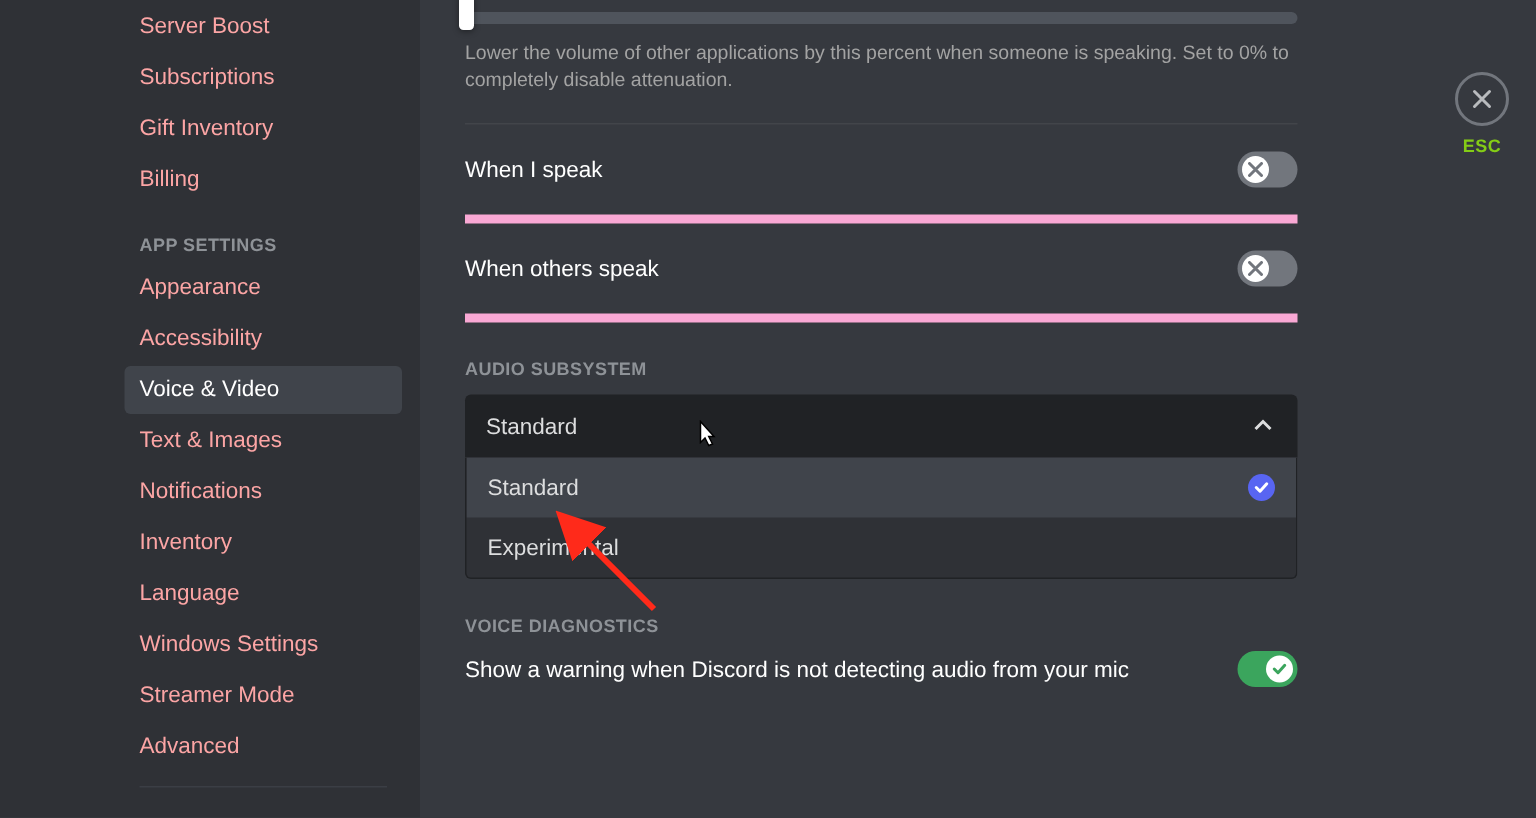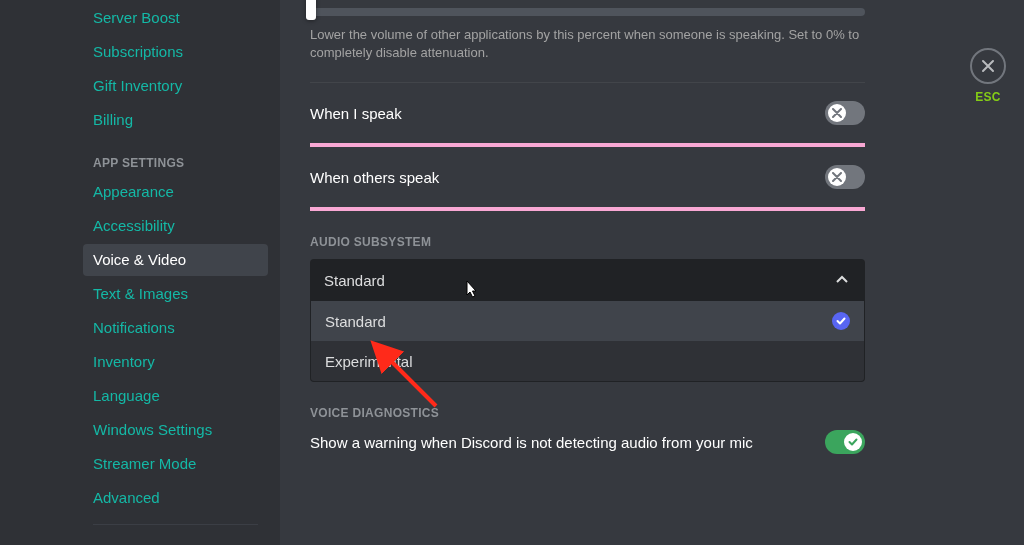--- a/index.html
+++ b/index.html
@@ -26,21 +26,21 @@
   .side-header {
     font-size: 12px;
     font-weight: 700;
     color: #8e9297;
     letter-spacing: .3px;
     padding: 18px 10px 6px 10px;
   }
   .side-item {
     border-radius: 4px;
     font-size: 15px;
-    color: #14b8a6;
+    color: #fca5a5;
     padding: 6px 10px;
     margin-bottom: 2px;
     cursor: pointer;
     line-height: 20px;
   }
   .side-item.first { margin-top: 0; }
   .side-item.selected { background: #40444b; color: #fff; }
   .side-divider { border-top: 1px solid #3b3e45; margin: 10px 10px; }
 
   
@@ -75,21 +75,21 @@
     max-width: 560px;
   }
   .divider { border-top: 1px solid #42454a; margin: 20px 0 0 0; width: 555px; }
 
   .toggle-row {
     display: flex;
     align-items: center;
     justify-content: space-between;
     width: 555px;
     padding: 18px 0 18px 0;
-    border-bottom: 4px solid #f9a8d4;
+    border-bottom: 6px solid #f9a8d4;
   }
   .toggle-row.noborder { border-bottom: none; }
   .row-label { color: #fff; font-size: 15px; font-weight: 500; }
 
   .toggle {
     width: 40px; height: 24px;
     border-radius: 12px;
     position: relative;
   }
   .toggle.off { background: #72767d; }

